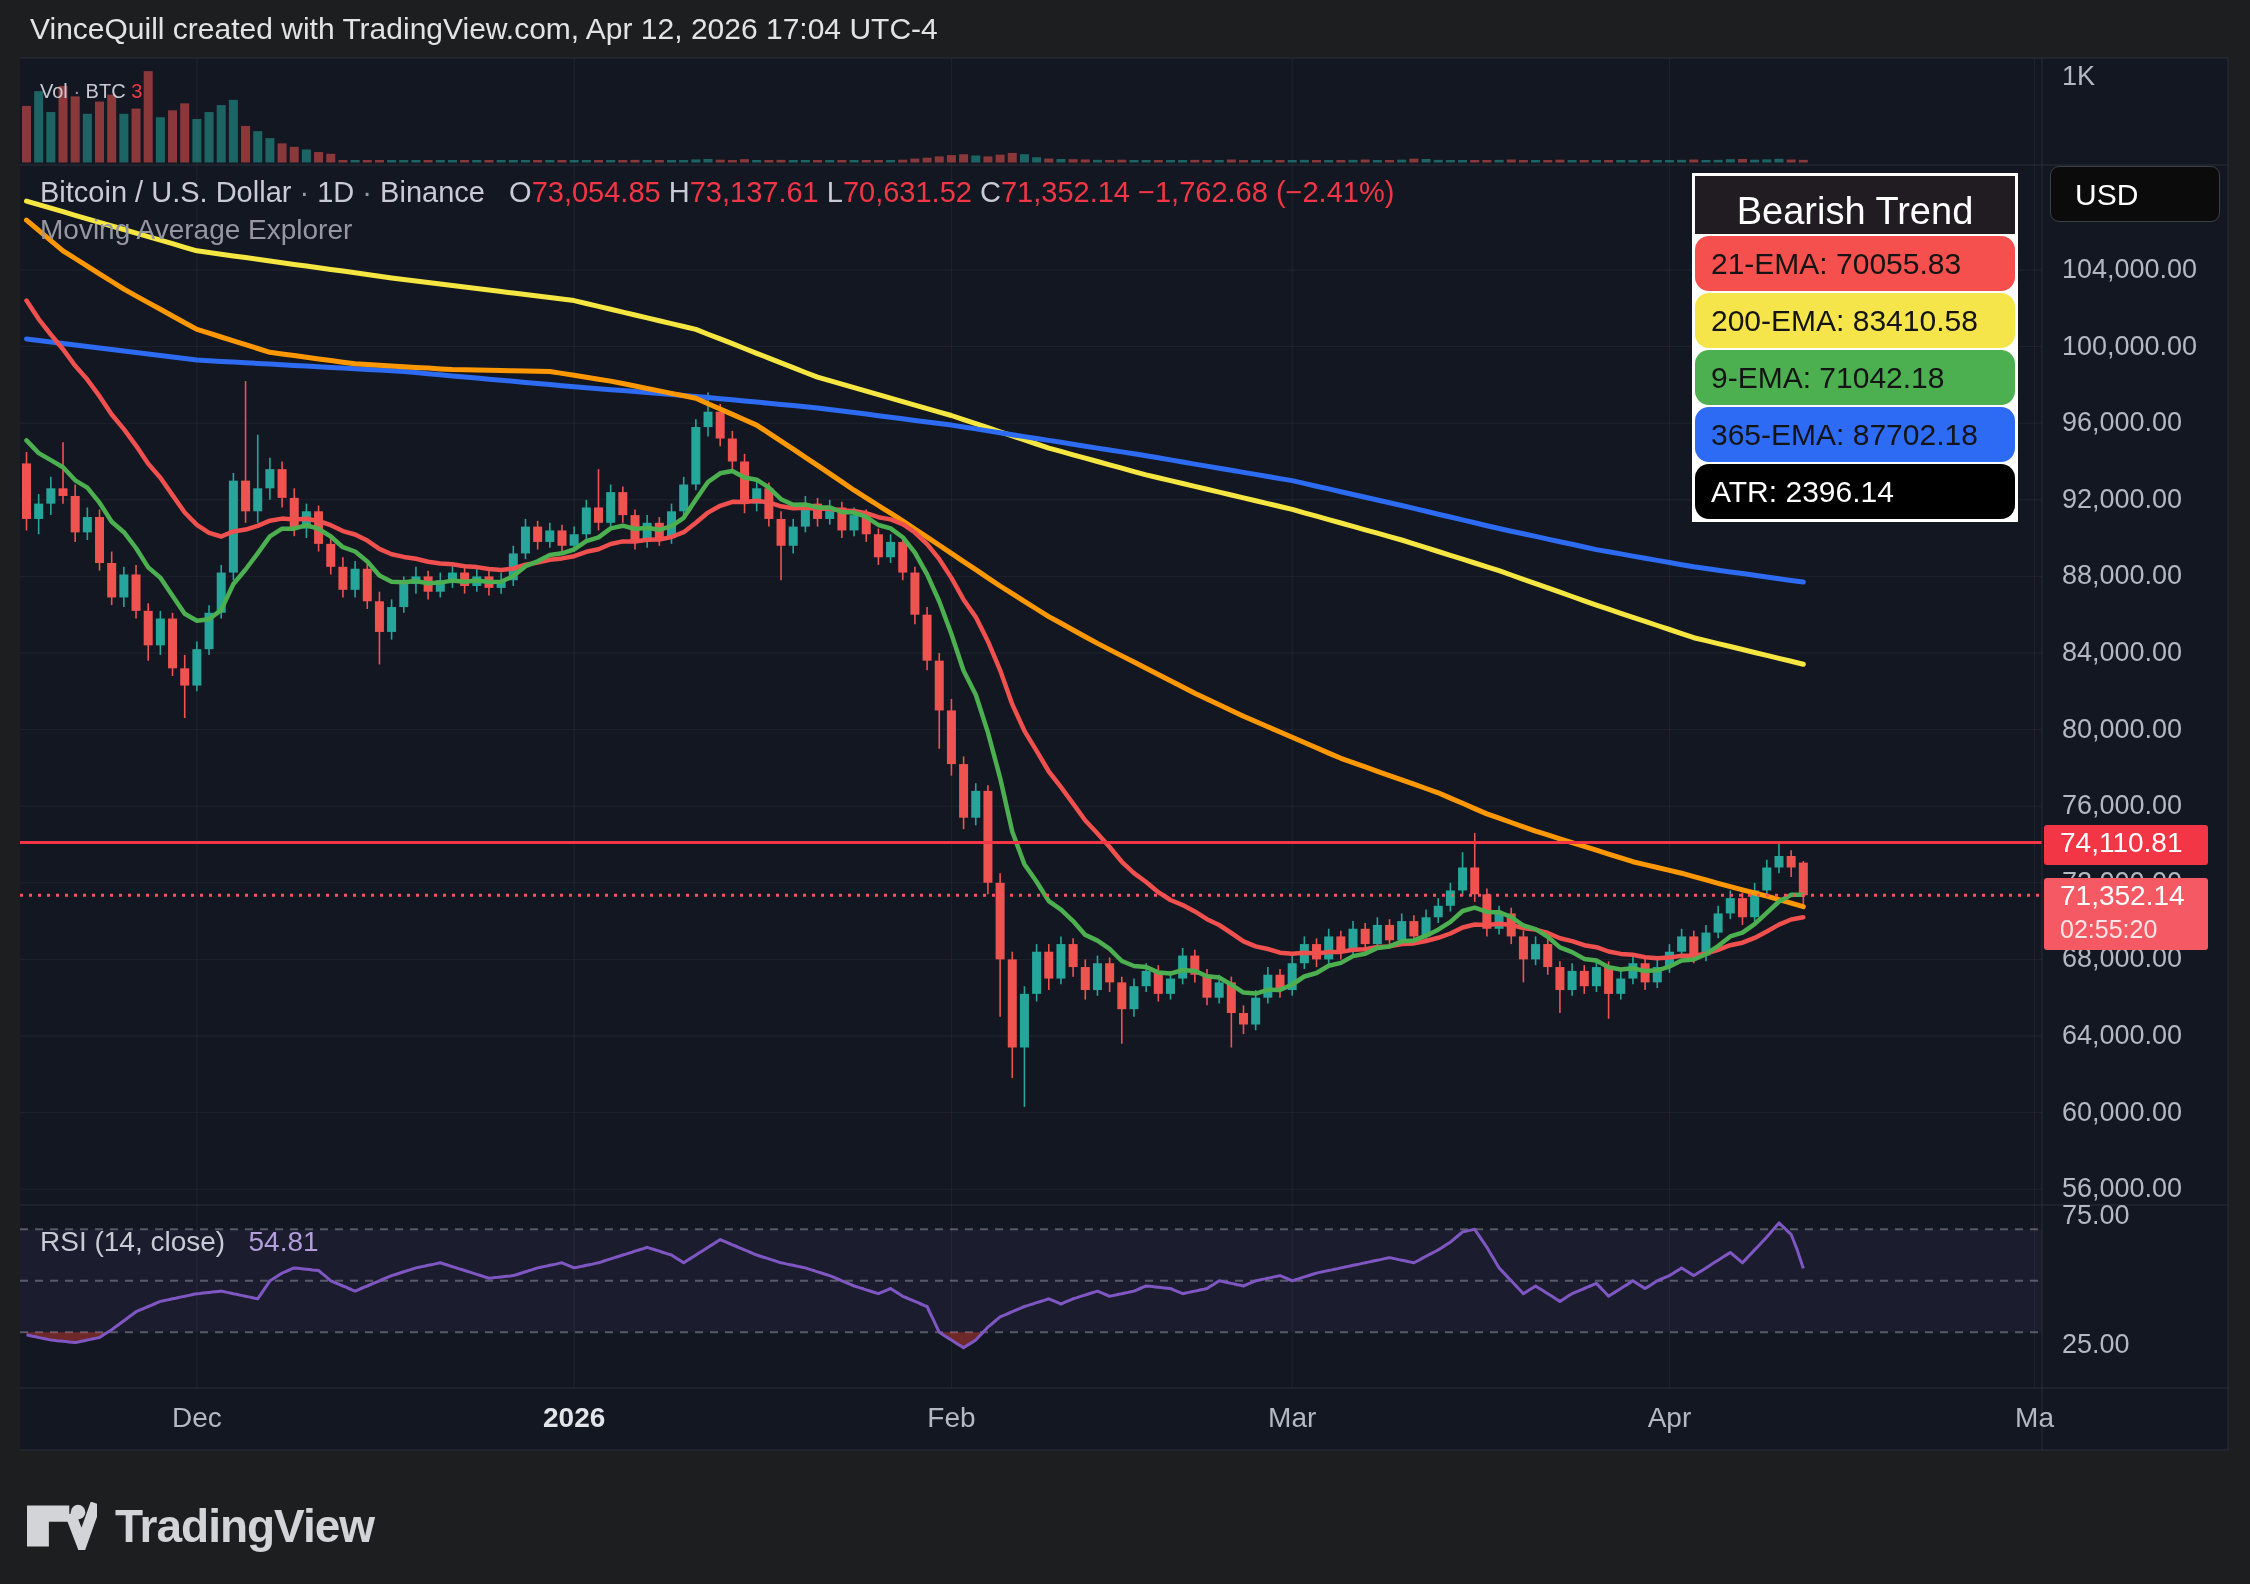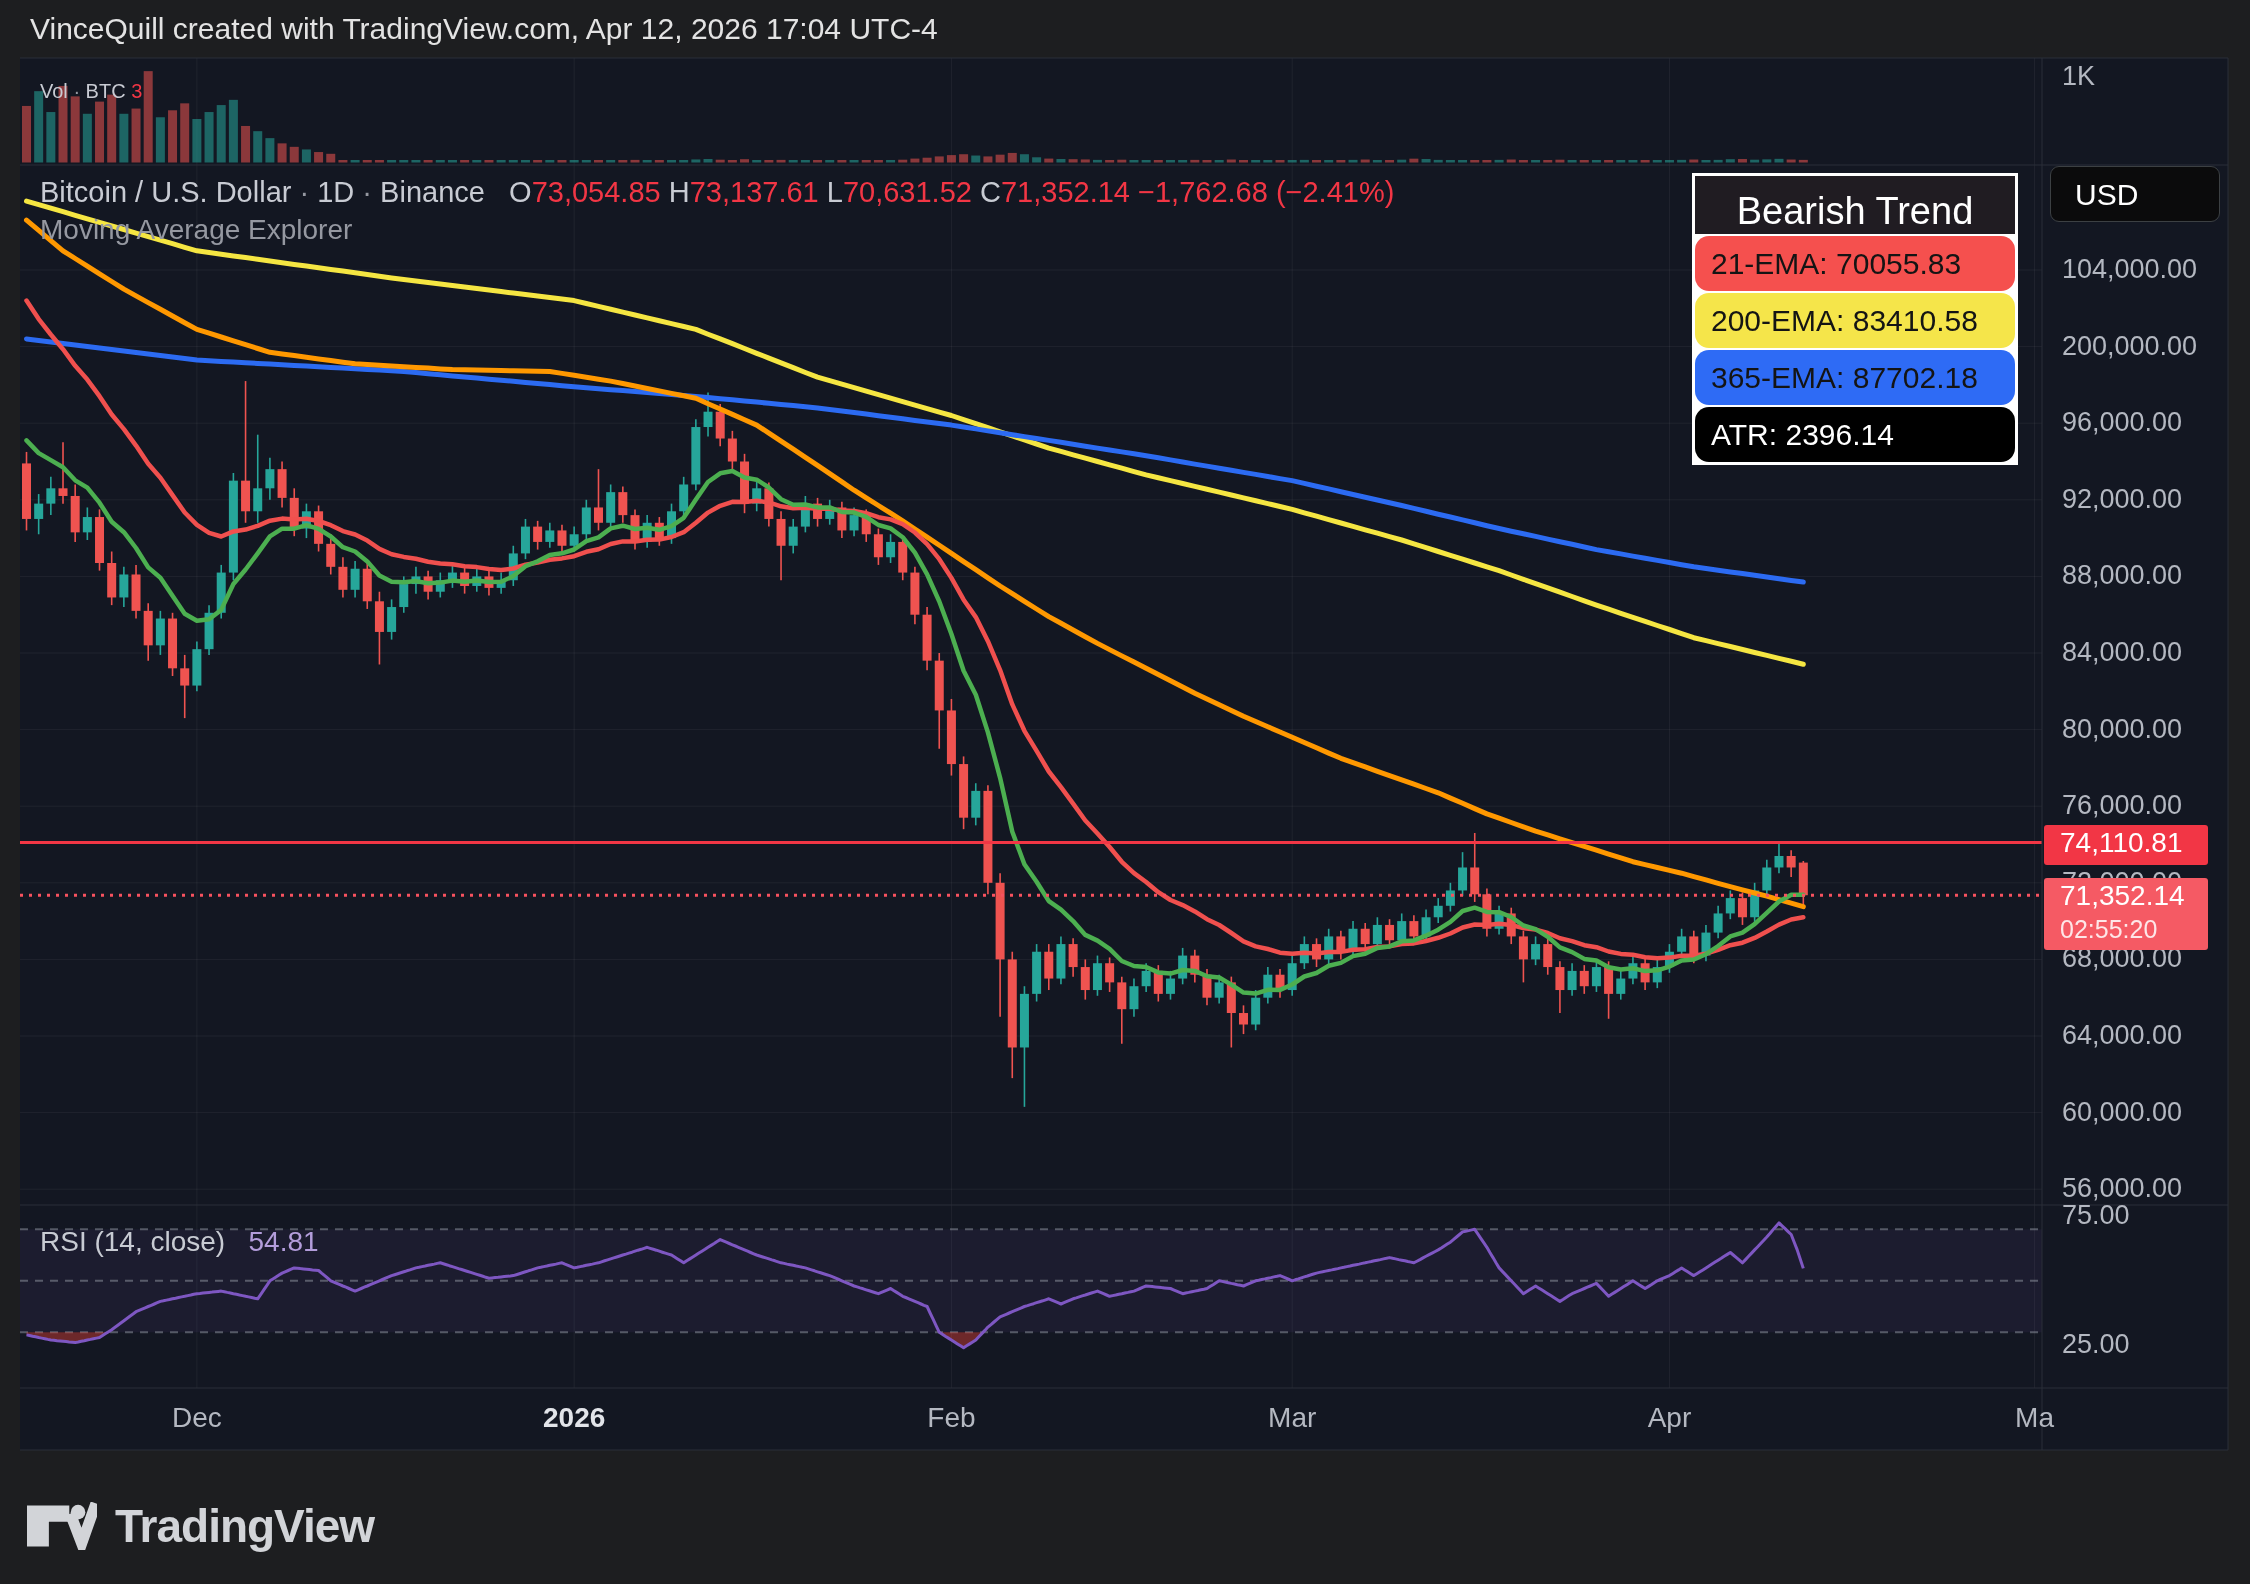--- a/index.html
+++ b/index.html
@@ -549,30 +549,31 @@
     <span class="red">−1,762.68 (−2.41%)</span>
   </div>
 
   <div class="abs" id="marow">Moving Average Explorer</div>
 
   <div class="abs" id="legend">
     <div class="title">Bearish Trend</div>
     <div id="legend-rows">
         <div class="row" style="background: rgb(245, 80, 78); color: rgb(20, 20, 20);">21-EMA: 70055.83</div>
         <div class="row" style="background: rgb(245, 229, 74); color: rgb(20, 20, 20);">200-EMA: 83410.58</div>
+        <div class="row" style="background: rgb(76, 175, 80); color: rgb(20, 20, 20);">9-EMA: 71042.18</div>
         <div class="row" style="background: rgb(46, 107, 245); color: rgb(20, 20, 20);">365-EMA: 87702.18</div>
         <div class="row center" style="background: rgb(0, 0, 0); color: rgb(255, 255, 255);">ATR: 2396.14</div>
       </div>
   </div>
 
   <div class="abs" id="usd-btn">USD</div>
   <div class="abs axis-lbl" id="vol-axis-lbl">1K</div>
   <div id="price-ticks">
       <div class="abs axis-lbl" style="top: 254px;">104,000.00</div>
-      <div class="abs axis-lbl" style="top: 330.6px;">200,000.00</div>
+      <div class="abs axis-lbl" style="top: 330.6px;">100,000.00</div>
       <div class="abs axis-lbl" style="top: 407.2px;">96,000.00</div>
       <div class="abs axis-lbl" style="top: 483.8px;">92,000.00</div>
       <div class="abs axis-lbl" style="top: 560.4px;">88,000.00</div>
       <div class="abs axis-lbl" style="top: 637px;">84,000.00</div>
       <div class="abs axis-lbl" style="top: 713.6px;">80,000.00</div>
       <div class="abs axis-lbl" style="top: 790.2px;">76,000.00</div>
       <div class="abs axis-lbl" style="top: 866.8px;">72,000.00</div>
       <div class="abs axis-lbl" style="top: 943.4px;">68,000.00</div>
       <div class="abs axis-lbl" style="top: 1020px;">64,000.00</div>
       <div class="abs axis-lbl" style="top: 1096.6px;">60,000.00</div>

